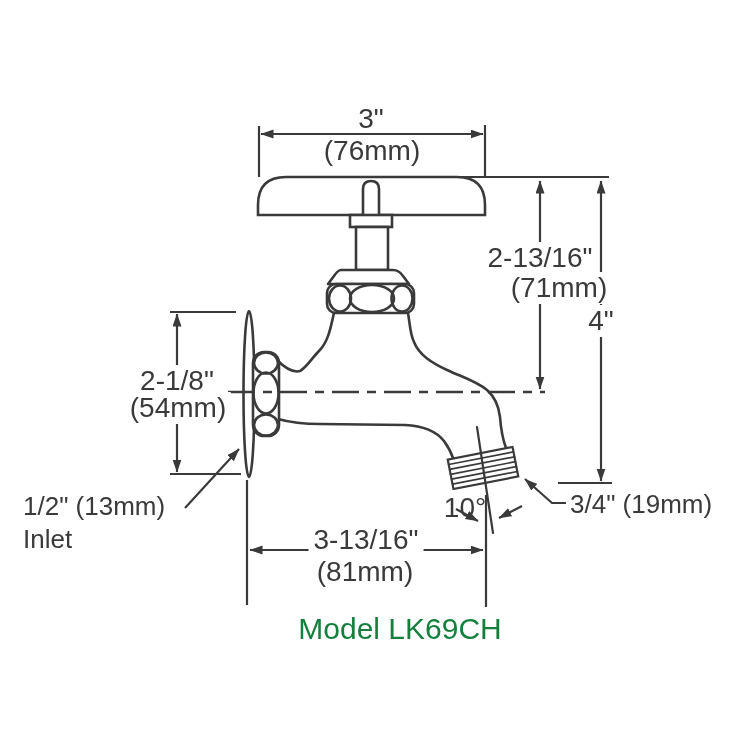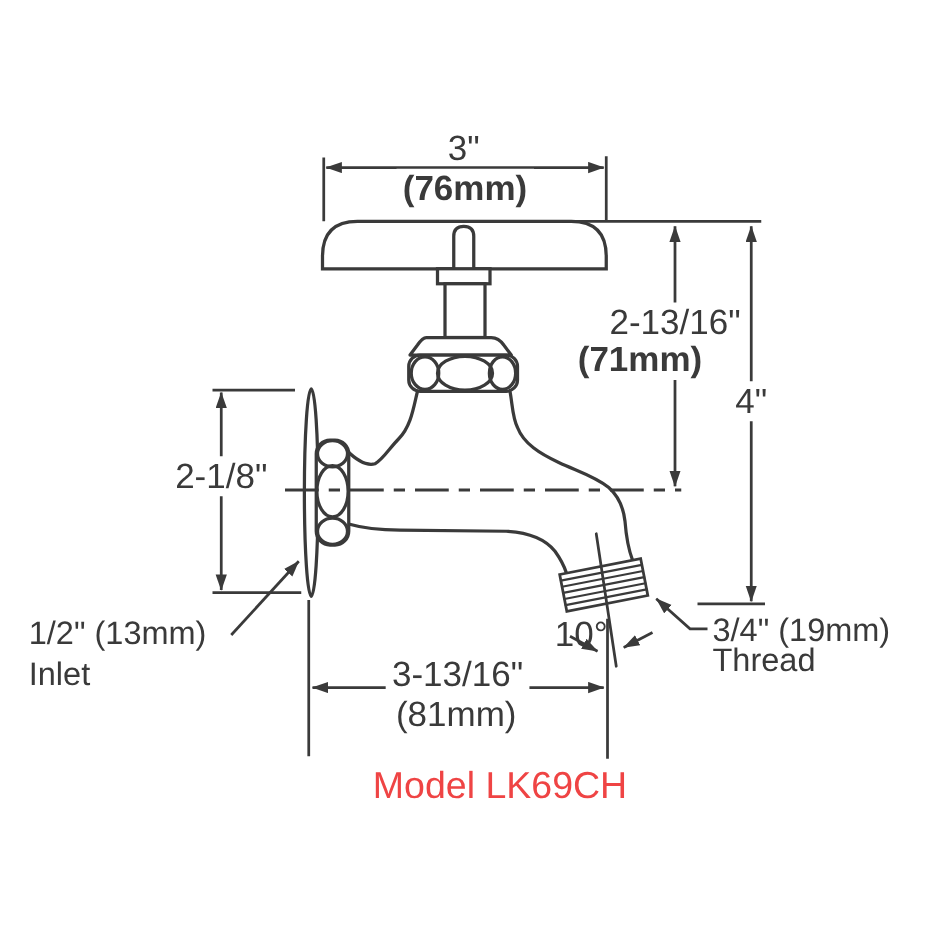--- a/index.html
+++ b/index.html
@@ -19,21 +19,21 @@
   }
   .bg{background:#ffffff;padding:2px 5px;}
   .note{
     position:absolute;font-size:26px;color:#3a3a3a;
     white-space:nowrap;text-align:left;
   }
   .note-inlet{line-height:33px;}
   .note-outlet{line-height:24px;}
   .model{
     position:absolute;transform:translate(-50%,-50%);
-    font-size:30px;color:#ef4444;white-space:nowrap;
+    font-size:30px;color:#15803d;white-space:nowrap;
   }
 </style>
 </head>
 <body>
 
 <div id="canvas">
 
   <svg width="750" height="750" viewBox="0 0 750 750">
     <defs>
       <marker id="arr" markerUnits="userSpaceOnUse" markerWidth="15" markerHeight="11" refX="12.5" refY="4.5" orient="auto-start-reverse">
@@ -108,38 +108,38 @@
       <line x1="522" y1="506" x2="499" y2="518" marker-end="url(#arr)"></line>
 
       <line x1="185" y1="508" x2="239" y2="449" marker-end="url(#arr)"></line>
       <polyline points="566,503 552,503 525,479" marker-end="url(#arr)"></polyline>
     </g>
 
     <line x1="228" y1="392" x2="545" y2="392" stroke="#3a3a3a" stroke-width="2.4" stroke-dasharray="27 8 9 8"></line>
   </svg>
 
   <div class="lbl" style="left:371px;top:119px;">3"</div>
-  <div class="lbl bg" style="left:372px;top:151px;font-weight:bold;">(76mm)</div>
+  <div class="lbl bg" style="left:372px;top:151px;">(76mm)</div>
 
   <div class="lbl bg" style="left:540px;top:258px;">2-13/16"</div>
-  <div class="lbl bg" style="left:512px;top:288px;font-weight:bold;">(71mm)</div>
+  <div class="lbl bg" style="left:559px;top:288px;">(71mm)</div>
 
   <div class="lbl bg" style="left:601px;top:321px;">4"</div>
 
   <div class="lbl bg" style="left:177px;top:381px;">2-1/8"</div>
+  <div class="lbl bg" style="left:178px;top:408px;">(54mm)</div>
 
   <div class="lbl bg" style="left:366px;top:540px;">3-13/16"</div>
   <div class="lbl bg" style="left:365px;top:572px;">(81mm)</div>
 
   <div class="lbl" style="left:465px;top:508px;">10°</div>
 
   <div class="note note-inlet" style="left:23px;top:490px;">
     <div>1/2" (13mm)</div>
     <div>Inlet</div>
   </div>
 
   <div class="note note-outlet" style="left:570px;top:492px;">
     <div>3/4" (19mm)</div>
-    <div>Thread</div>
   </div>
 
   <div class="model" style="left:400px;top:629px;">Model LK69CH</div>
 </div>
 
 </body></html>

